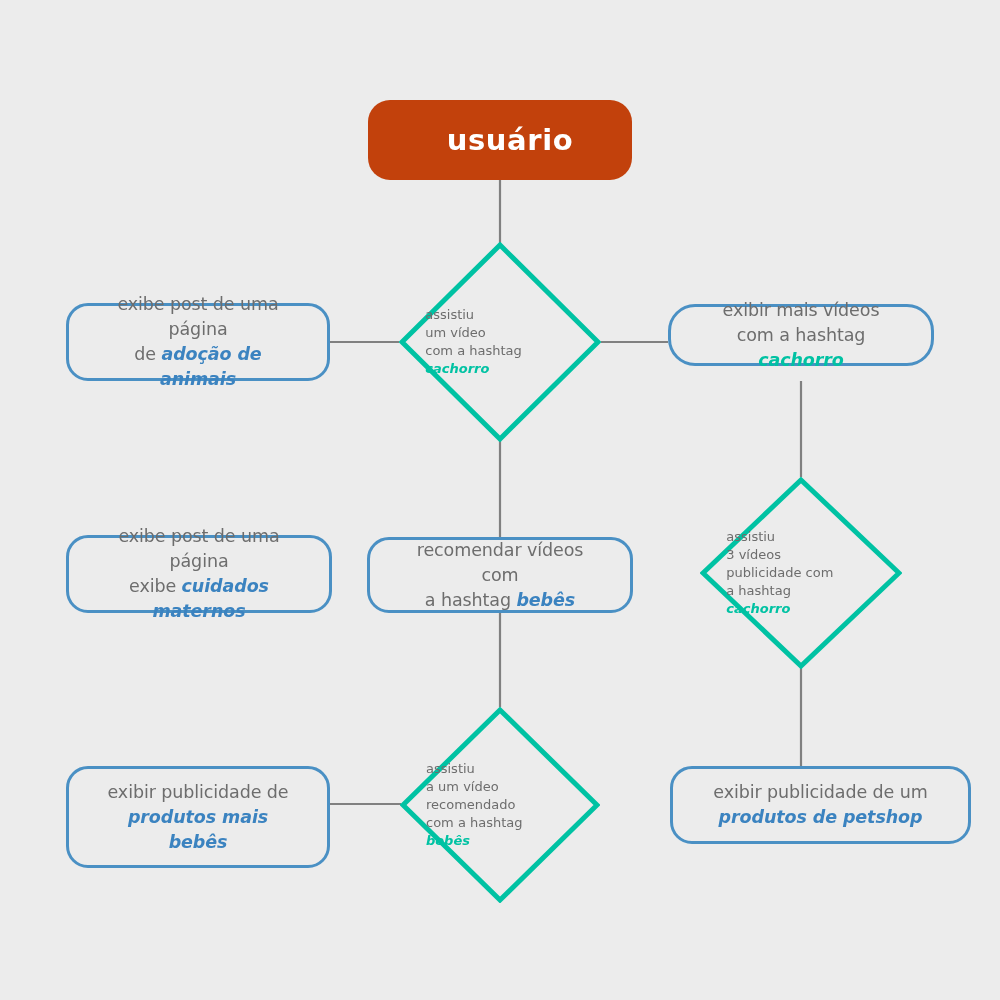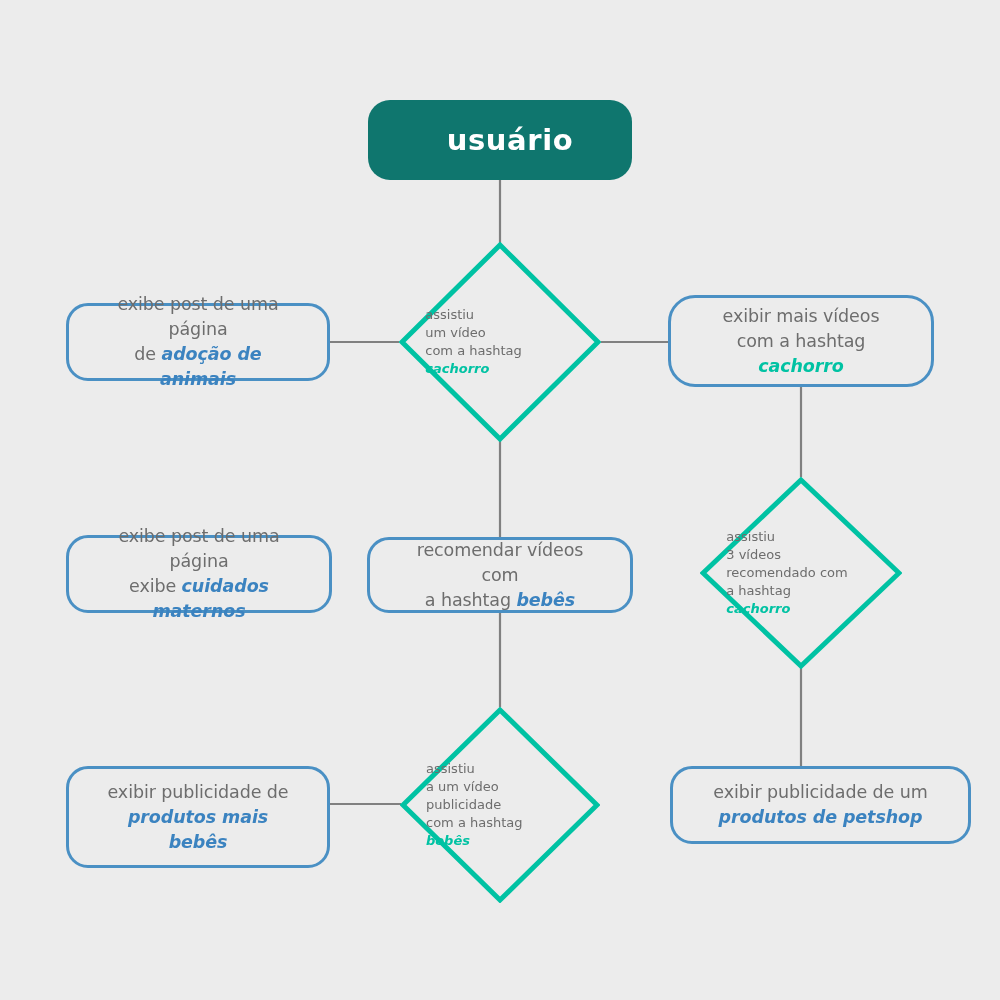--- a/index.html
+++ b/index.html
@@ -23,21 +23,21 @@
     height: 1000px;
     pointer-events: none;
   }
 
   
   .node-header {
     position: absolute;
     display: flex;
     align-items: center;
     justify-content: center;
-    background: #0f766e;
+    background: #c2410c;
     border-radius: 22px;
     box-sizing: border-box;
     padding-left: 20px;
   }
   .node-header .hdr-label {
     color: #ffffff;
     font-size: 29px;
     font-weight: bold;
     letter-spacing: 0.6px;
   }
@@ -139,35 +139,35 @@
     </div>
   </div>
 
   <div class="node-box" style="left:66px; top:303px; width:264px; height:78px;">
     <div class="box-text">
       <span>exibe post de uma página</span><br>
       <span>de </span><b class="em-blue">adoção de animais</b>
     </div>
   </div>
 
-  <div class="node-box" style="left:668px; top:295px; width:266px; height:92px;border-radius:27px;">
+  <div class="node-box" style="left:668px; top:304px; width:266px; height:62px;border-radius:27px;">
     <div class="box-text">
       <span>exibir mais vídeos</span><br>
       <span>com a hashtag </span><b class="em-teal">cachorro</b>
     </div>
   </div>
 
   <div class="node-diamond" style="left:700px; top:477px; width:202px; height:192px;">
     <svg class="dmd-shape" viewBox="0 0 202 192" preserveAspectRatio="none">
       <polygon points="101,3 199,96 101,189 3,96" fill="none" stroke="#00c2a3" stroke-width="5"></polygon>
     </svg>
     <div class="dmd-text">
       <span>assistiu</span><br>
       <span>3 vídeos</span><br>
-      <span>recomendado com</span><br>
+      <span>publicidade com</span><br>
       <span>a hashtag</span><br>
       <b>cachorro</b>
     </div>
   </div>
 
   <div class="node-box" style="left:66px; top:535px; width:266px; height:78px;">
     <div class="box-text">
       <span>exibe post de uma página</span><br>
       <span>exibe </span><b class="em-blue">cuidados maternos</b>
     </div>
@@ -180,21 +180,21 @@
     </div>
   </div>
 
   <div class="node-diamond" style="left:400px; top:707px; width:200px; height:196px;">
     <svg class="dmd-shape" viewBox="0 0 200 196" preserveAspectRatio="none">
       <polygon points="100,3 197,98 100,193 3,98" fill="none" stroke="#00c2a3" stroke-width="5"></polygon>
     </svg>
     <div class="dmd-text">
       <span>assistiu</span><br>
       <span>a um vídeo</span><br>
-      <span>publicidade</span><br>
+      <span>recomendado</span><br>
       <span>com a hashtag</span><br>
       <b>bebês</b>
     </div>
   </div>
 
   <div class="node-box" style="left:66px; top:766px; width:264px; height:102px;">
     <div class="box-text">
       <span>exibir publicidade de</span><br>
       <b class="em-blue">produtos mais bebês</b>
     </div>

